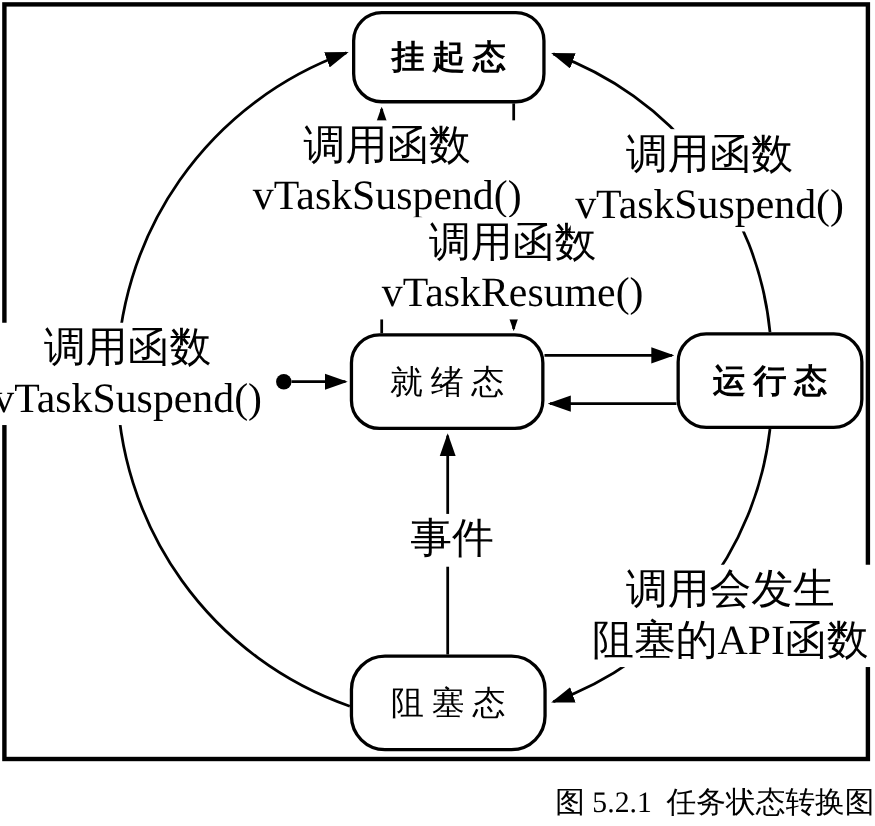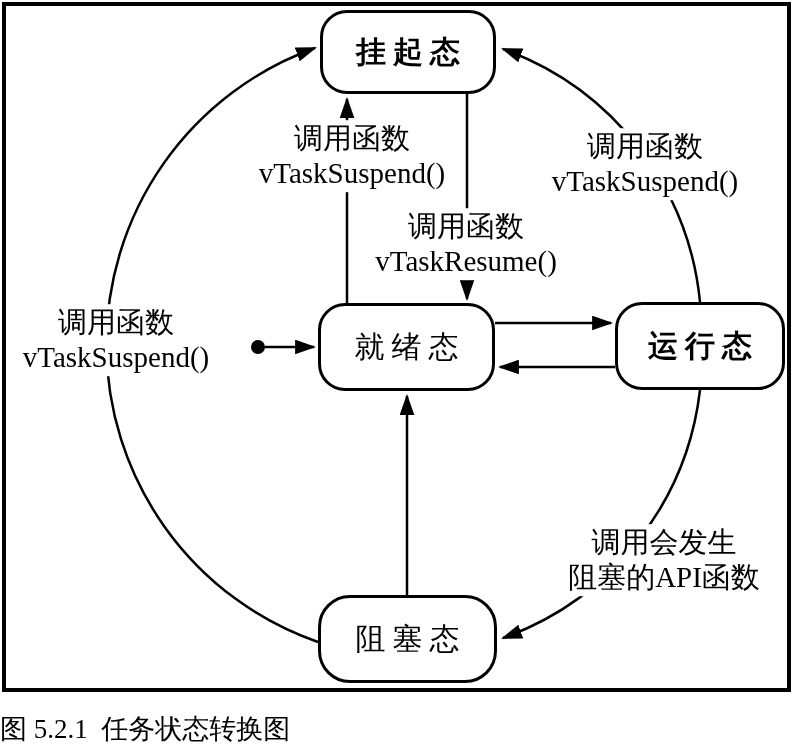--- a/index.html
+++ b/index.html
@@ -35,36 +35,36 @@
   }
   .state-suspended { left: 320px; top: 10px;  width: 176px; height: 84px; font-weight: bold; }
   .state-ready     { left: 318px; top: 303px; width: 177px; height: 88px; }
   .state-running   { left: 615px; top: 302px; width: 170px; height: 88px; font-weight: bold; }
   .state-blocked   { left: 318px; top: 595px; width: 179px; height: 88px; border-radius: 32px; }
   .edge-label {
     position: absolute;
     transform: translate(-50%, -50%);
     background: #ffffff;
     text-align: center;
-    font-size: 29px;
+    font-size: 38px;
     line-height: 1.2;
     white-space: nowrap;
     padding: 1px 4px;
   }
   .lbl-ready-to-suspended { left: 352px; top: 156px; }
   .lbl-suspended-to-ready { left: 466px; top: 244px; }
   .lbl-running-to-suspended { left: 645px; top: 164px; }
   .lbl-blocked-to-suspended { left: 116px; top: 340px; }
   .lbl-running-to-blocked { left: 664px; top: 520px; margin-top: 40px; }
   .lbl-blocked-to-ready { left: 411px; top: 491px; }
   .caption {
     position: absolute;
     left: 0; top: 711px;
     width: 795px;
-    text-align: left;
+    text-align: right;
     font-size: 27px;
     white-space: pre;
   }
 </style>
 </head>
 <body>
 
 <div class="figure">
 
   <svg class="diagram-svg" viewBox="0 0 795 751">
@@ -119,16 +119,19 @@
   <div class="edge-label lbl-blocked-to-suspended">
     <div>调用函数</div>
     <div>vTaskSuspend()</div>
   </div>
 
   <div class="edge-label lbl-running-to-blocked">
     <div>调用会发生</div>
     <div>阻塞的API函数</div>
   </div>
 
+  <div class="edge-label lbl-blocked-to-ready">
+    <div>事件</div>
+  </div>
 
   <div class="caption">图 5.2.1  任务状态转换图</div>
 
 </div>
 
 </body></html>

